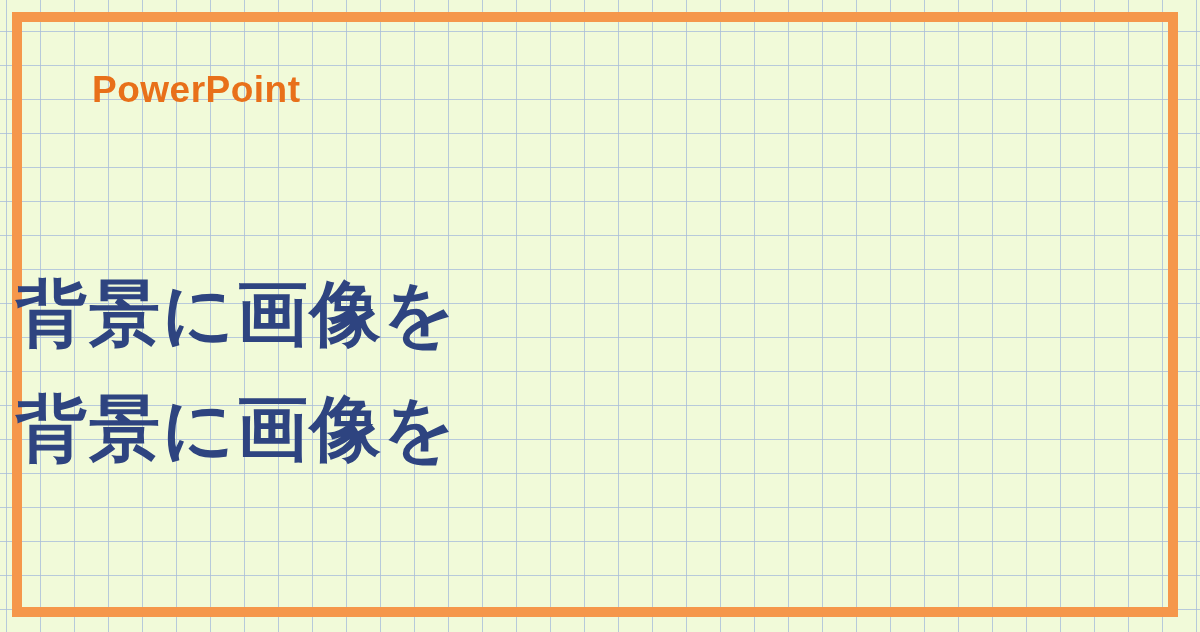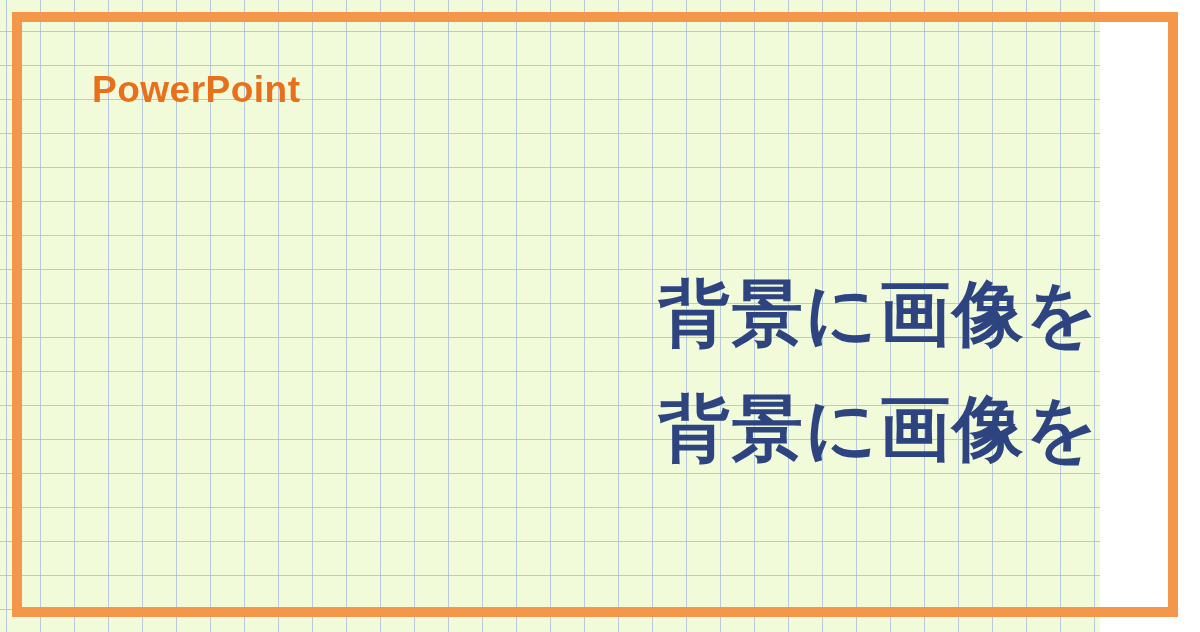--- a/index.html
+++ b/index.html
@@ -8,21 +8,21 @@
   }
   body {
     width: 1200px;
     height: 632px;
     overflow: hidden;
     font-family: "Liberation Sans", "DejaVu Sans", sans-serif;
   }
 
   #thumbnail-canvas {
     position: relative;
-    width: 1100px;
+    width: 1200px;
     height: 632px;
     background-color: #F1FAD9;
     background-image:
       linear-gradient(to right, #C6D6E2 1px, transparent 1px),
       linear-gradient(to bottom, #C6D6E2 1px, transparent 1px);
     background-size: 34px 34px;
     background-position: 6px 31px;
     box-sizing: border-box;
   }
 
@@ -56,24 +56,24 @@
     font-size: 37px;
     font-weight: bold;
     letter-spacing: 0.5px;
     color: #E8701A;
     line-height: 1.1;
     white-space: nowrap;
   }
 
   #title-block {
     position: absolute;
-    left: 0;
+    left: 16px;
     right: 0;
     top: 256px;
-    text-align: right;
+    text-align: left;
   }
 
   .title-line {
     font-size: 71px;
     font-weight: bold;
     color: #2E4480;
     line-height: 115px;
     letter-spacing: 2px;
     white-space: nowrap;
   }

